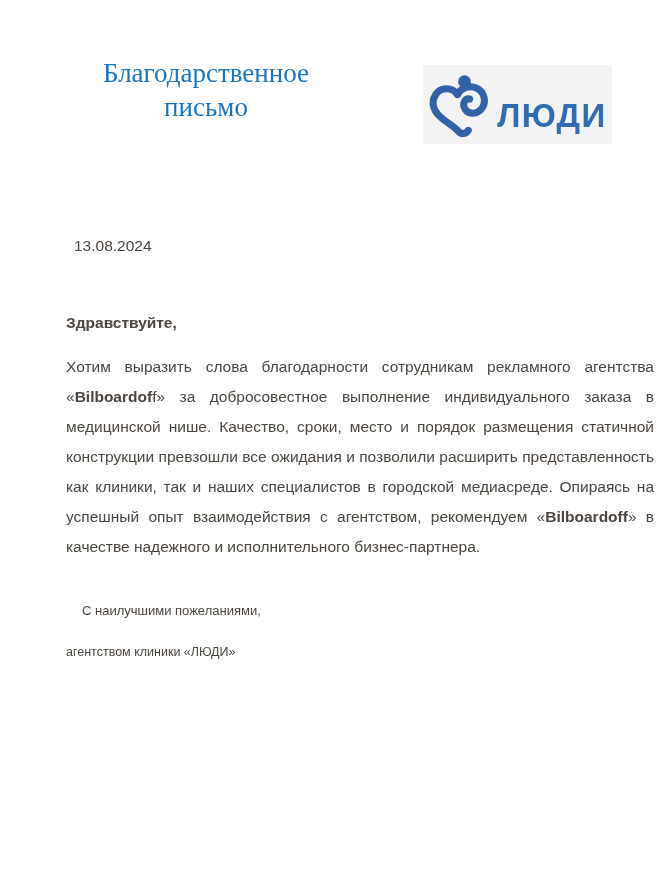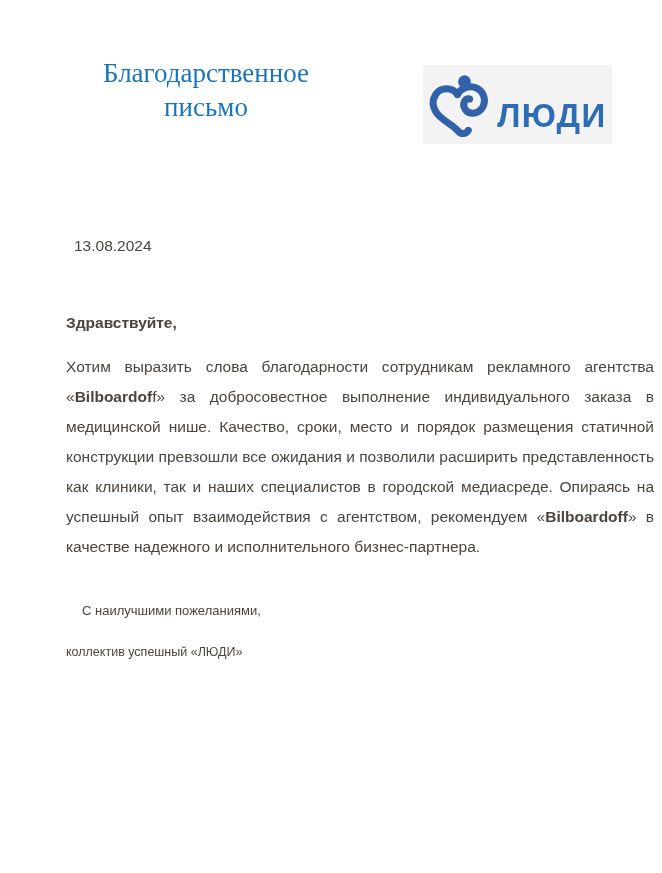--- a/index.html
+++ b/index.html
@@ -127,15 +127,15 @@
   </div>
 
   <div class="date">13.08.2024</div>
 
   <div class="greeting">Здравствуйте,</div>
 
   <p class="body-paragraph"><span>Хотим выразить слова благодарности сотрудникам рекламного агентства «</span><span class="seg-bold">Bilboardof</span><span>f» за добросовестное выполнение индивидуального заказа в медицинской нише. Качество, сроки, место и порядок размещения статичной конструкции превзошли все ожидания и позволили расширить представленность как клиники, так и наших специалистов в городской медиасреде. Опираясь на успешный опыт взаимодействия с агентством, рекомендуем «</span><span class="seg-bold">Bilboardoff</span><span>» в качестве надежного и исполнительного бизнес-партнера.</span></p>
 
   <div class="closing">С наилучшими пожеланиями,</div>
 
-  <div class="signature">коллектив успешный «ЛЮДИ»</div>
+  <div class="signature">агентством клиники «ЛЮДИ»</div>
 
 </div>
 
 </body></html>

